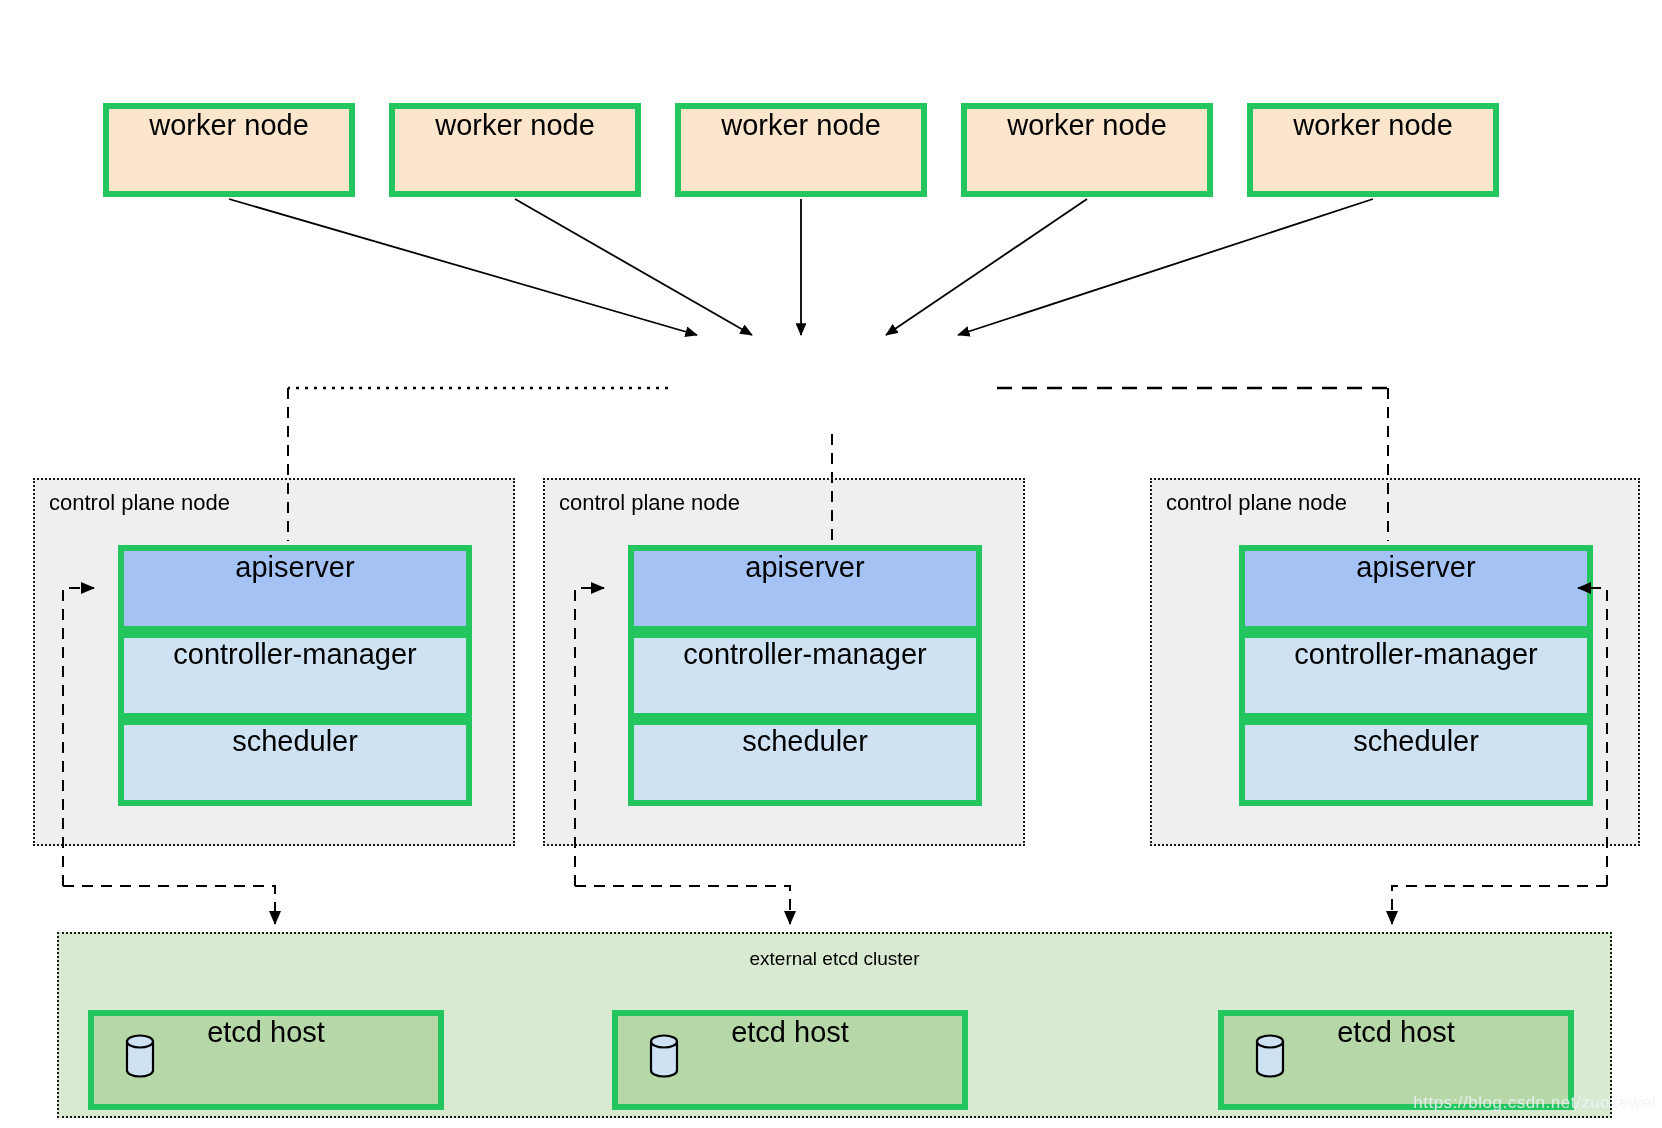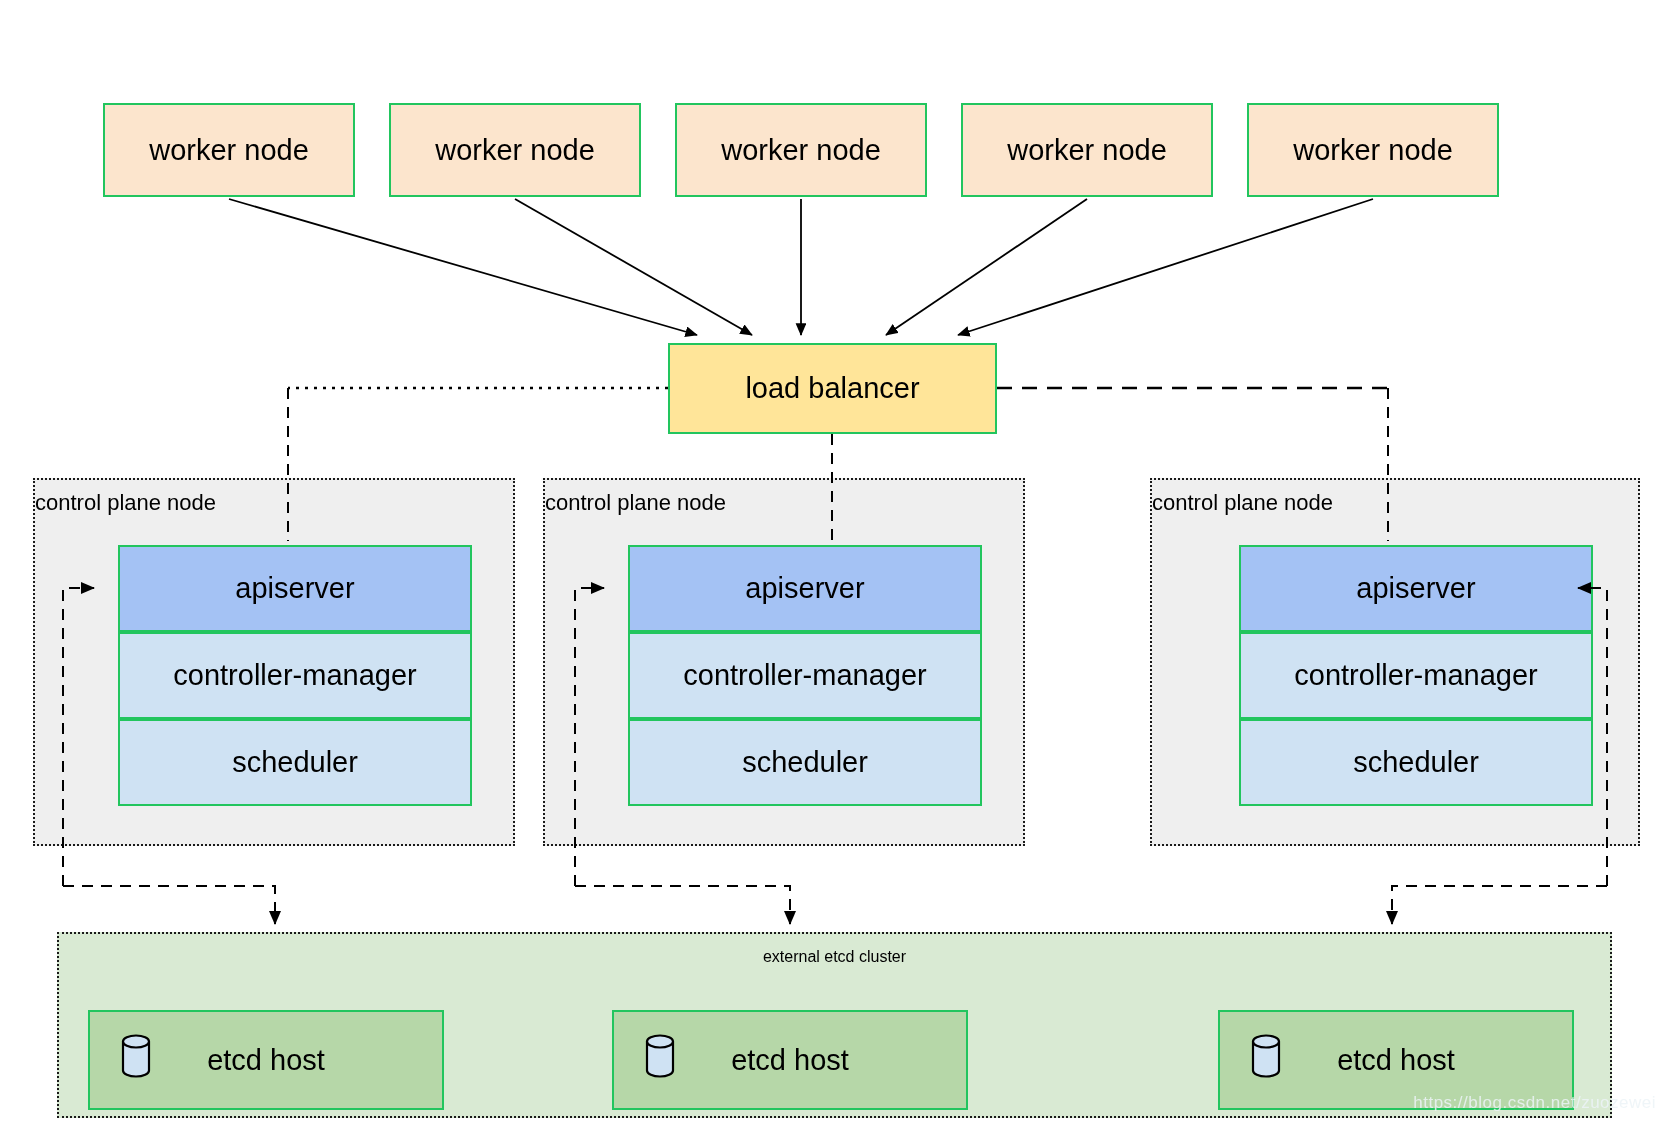--- a/index.html
+++ b/index.html
@@ -7,37 +7,37 @@
     --component-fill:#CFE2F3; --control-plane-fill:#EFEFEF; --etcd-cluster-fill:#D9EAD3;
     --etcd-host-fill:#B6D7A8; --cylinder-fill:#CFE2F3; --line-color:#000000;
   }
   html,body{margin:0;padding:0;background:#ffffff;}
   body{width:1662px;height:1128px;overflow:hidden;
        font-family:"Liberation Sans","DejaVu Sans",sans-serif;color:#000;}
   .canvas{position:relative;width:1662px;height:1128px;background:#fff;}
 
   .title{position:absolute;left:33px;top:16px;font-size:30px;letter-spacing:0.2px;}
 
-  .box{position:absolute;box-sizing:border-box;border:2px solid #22c55e;
-       display:flex;align-items:center;justify-content:center;font-size:29px;}
+  .box{position:absolute;box-sizing:border-box;border:6px solid #22c55e;
+       display:flex;justify-content:center;font-size:29px;}
 
   .worker{background:var(--worker-fill);top:103px;width:252px;height:94px;}
   .lb{background:var(--load-balancer-fill);left:668px;top:343px;width:329px;height:91px;z-index:2;}
 
   .cp{position:absolute;box-sizing:border-box;top:478px;height:368px;
       background:var(--control-plane-fill);border:2px dotted #1a1a1a;}
-  .cp-label{position:absolute;left:0;top:10px;font-size:22px;}
+  .cp-label{position:absolute;left:14px;top:10px;font-size:22px;}
 
   .row{height:87px;width:354px;margin-left:20px;}
   .row.api{background:var(--apiserver-fill);}
   .row.comp{background:var(--component-fill);}
 
   .cluster{position:absolute;box-sizing:border-box;left:57px;top:932px;width:1555px;height:186px;
            background:var(--etcd-cluster-fill);border:2px dotted #1a1a1a;}
-  .cluster-label{position:absolute;left:0;right:0;top:14px;text-align:center;font-size:16px;}
+  .cluster-label{position:absolute;left:0;right:0;top:14px;text-align:center;font-size:19px;}
   .host{background:var(--etcd-host-fill);top:1010px;height:100px;}
   .cyl{position:absolute;left:30px;top:50%;transform:translateY(-50%);}
 
   .overlay{position:absolute;left:0;top:0;width:1662px;height:1128px;z-index:10;pointer-events:none;}
 
   .watermark{position:absolute;right:6px;top:1093px;font-size:17px;z-index:20;
              color:rgba(236,243,247,0.85);letter-spacing:0.5px;}
 </style>
 </head>
 <body>
@@ -54,23 +54,20 @@
   <div class="box worker" style="left:675px">
       <span>worker node</span>
     </div>
   <div class="box worker" style="left:961px">
       <span>worker node</span>
     </div>
   <div class="box worker" style="left:1247px">
       <span>worker node</span>
     </div>
 
-  <div class="box lb">
-      <span>load balancer</span>
-    </div>
 
   <div class="cp" style="left:33px;width:482px">
     <div class="cp-label">control plane node</div>
   </div>
   <div class="box row api" style="left:98px;top:545px">
       <span>apiserver</span>
     </div>
   <div class="box row comp" style="left:98px;top:632px">
       <span>controller-manager</span>
     </div>

